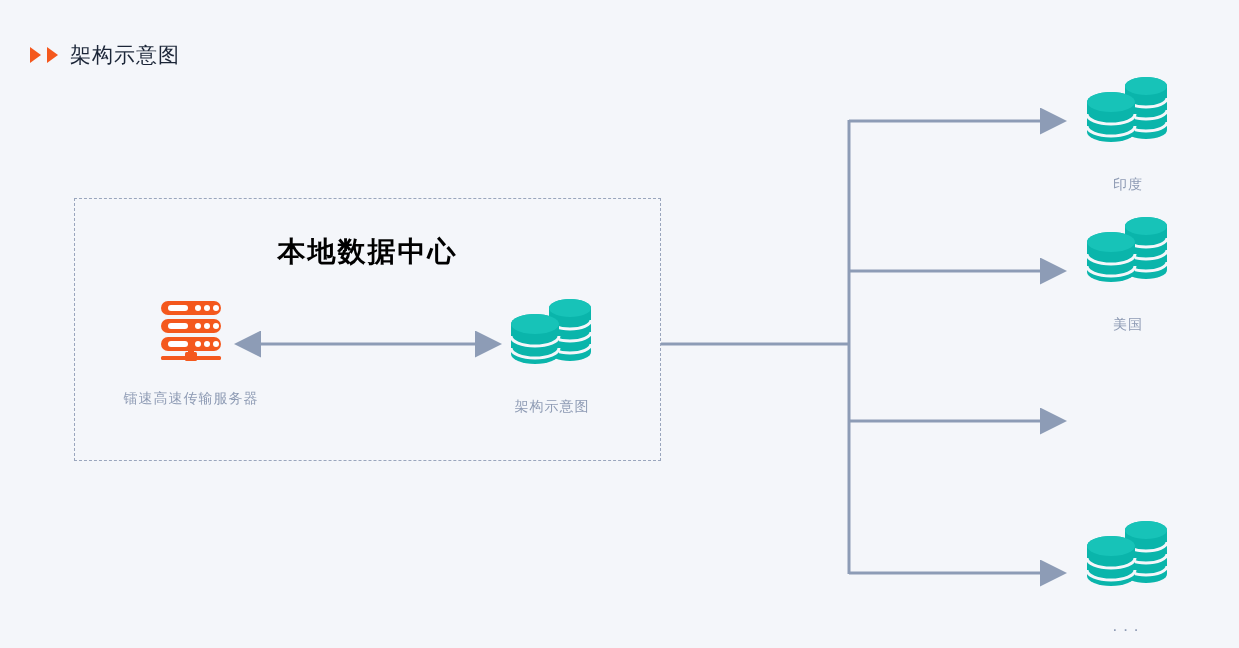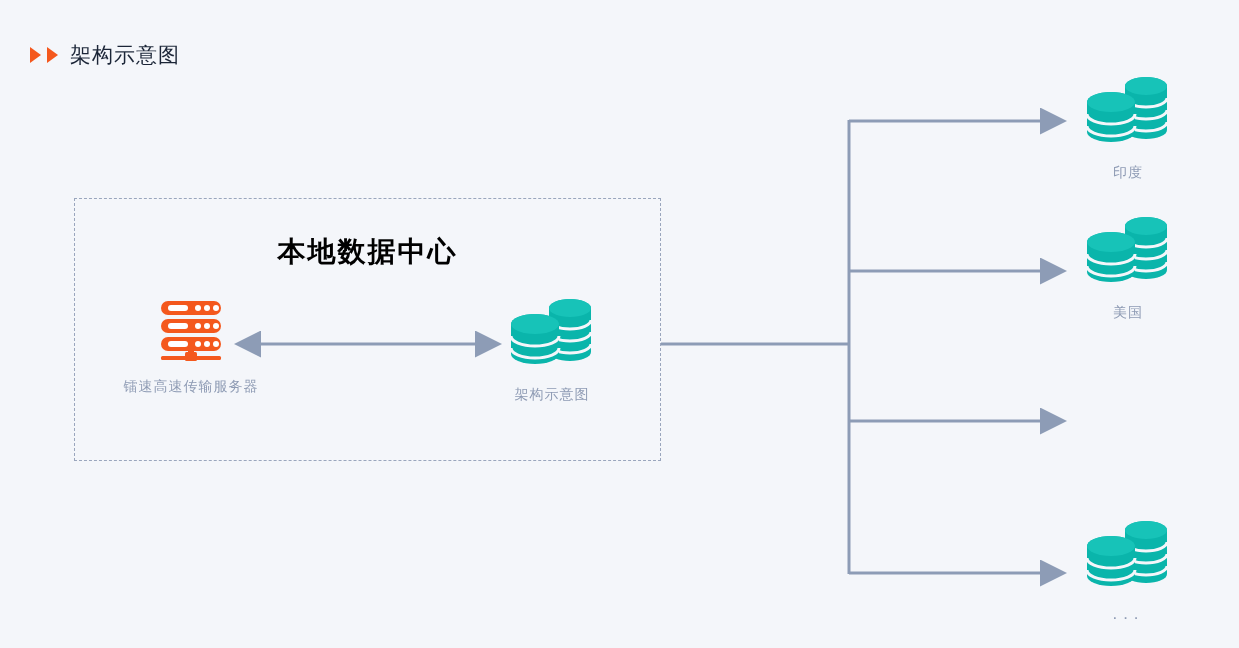--- a/index.html
+++ b/index.html
@@ -73,21 +73,21 @@
   }
 
   
   .node {
     position: absolute;
     display: flex;
     flex-direction: column;
     align-items: center;
   }
   .node-caption {
-    margin-top: 16px;
+    margin-top: 28px;
     font-size: 14px;
     color: #8e9bb4;
     letter-spacing: 1px;
     white-space: nowrap;
   }
   .node-caption.dots {
     color: #8e9bb4;
     letter-spacing: 5px;
     font-size: 17px;
   }

